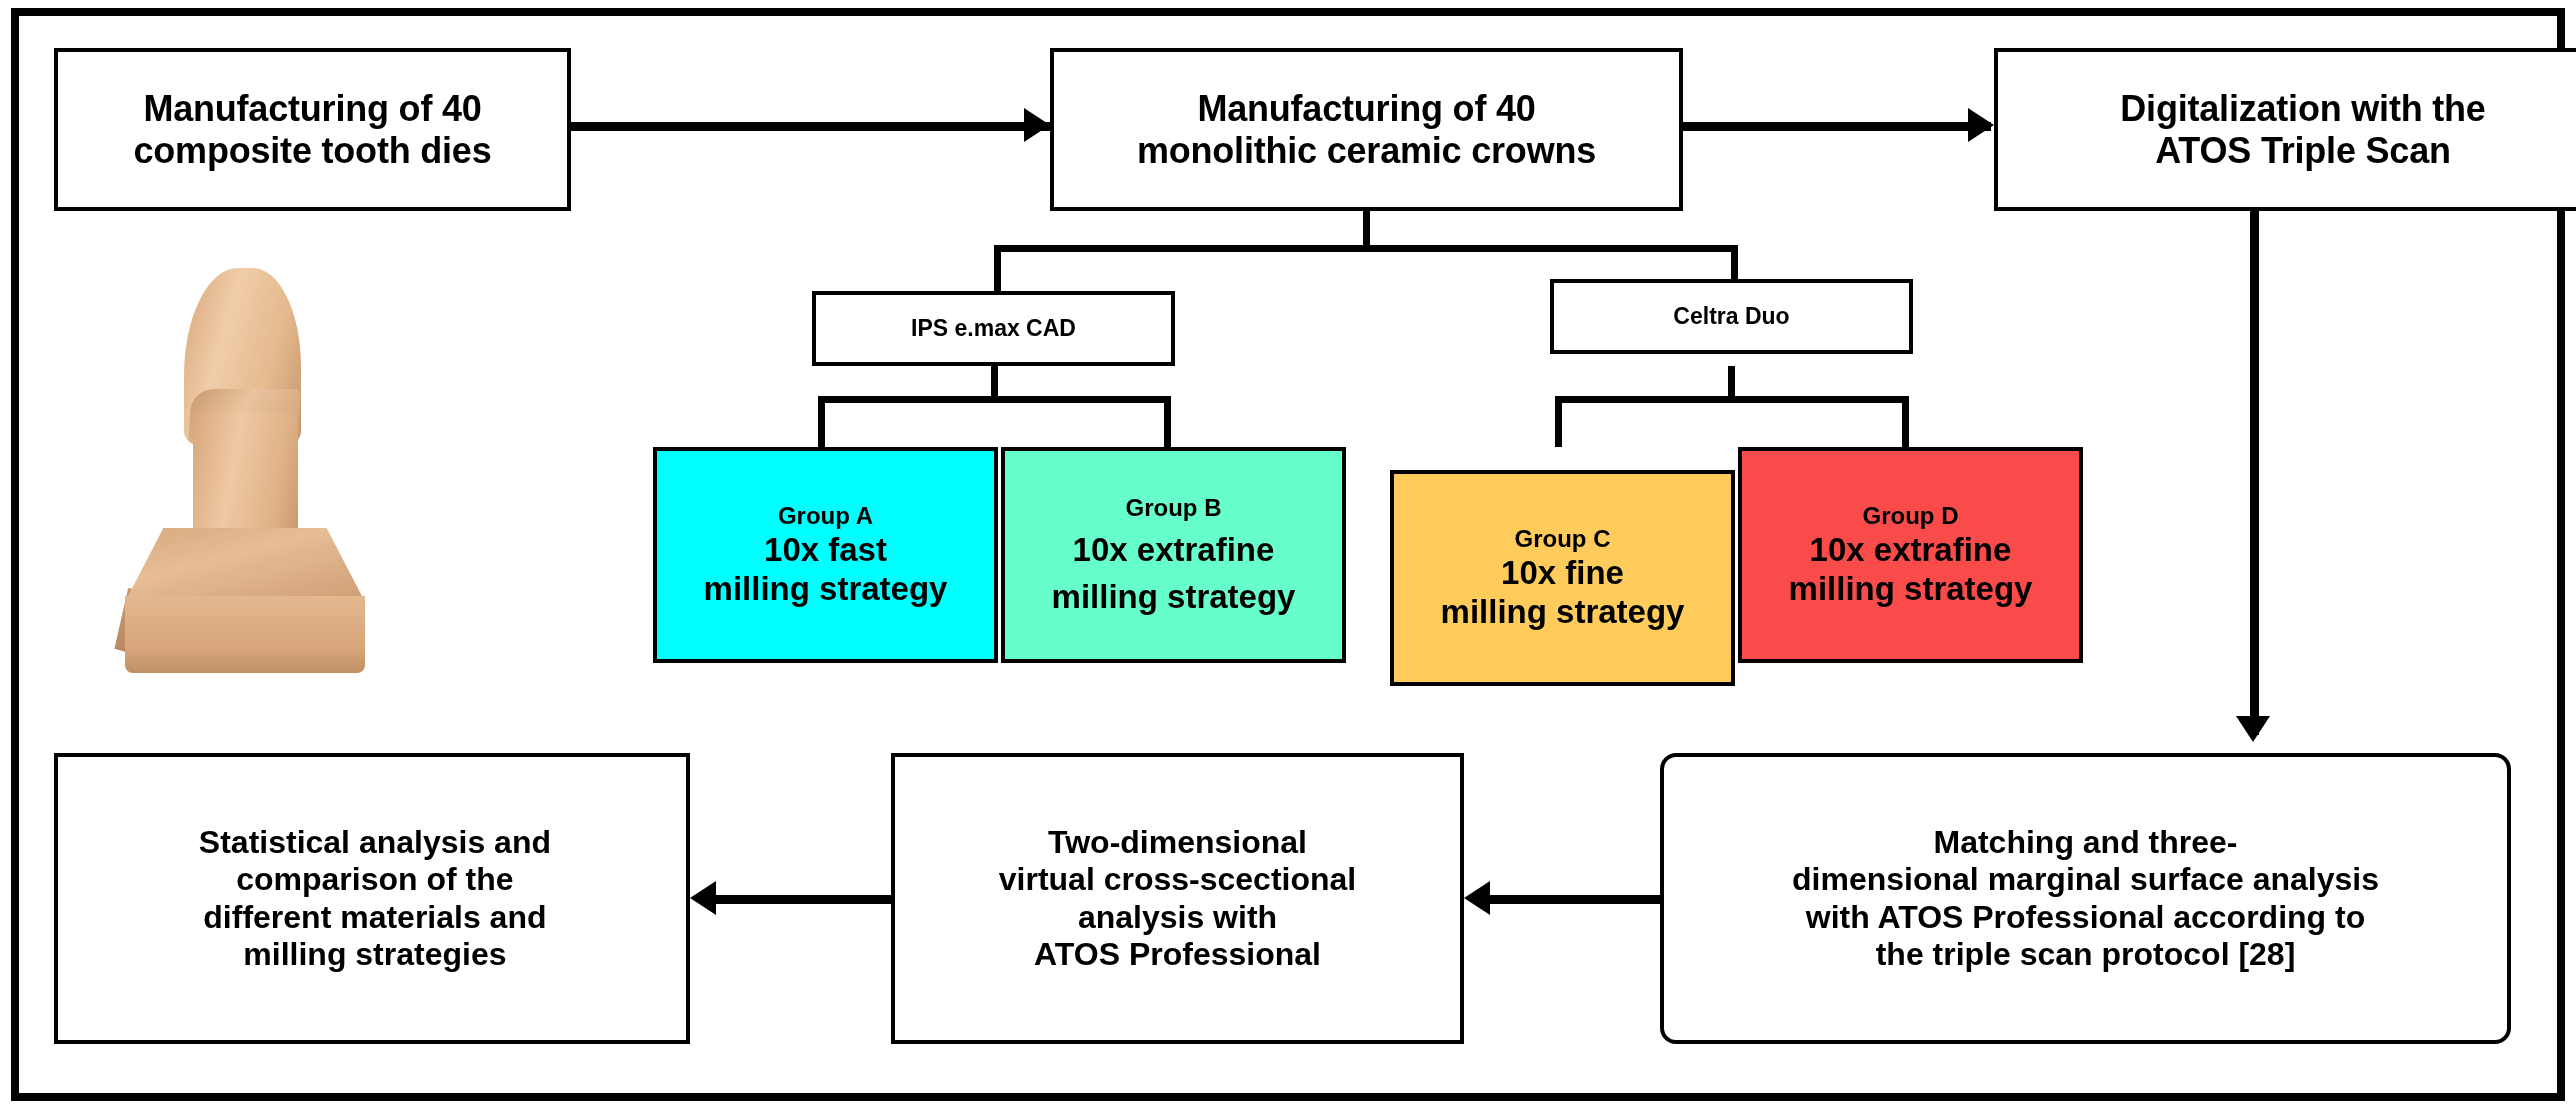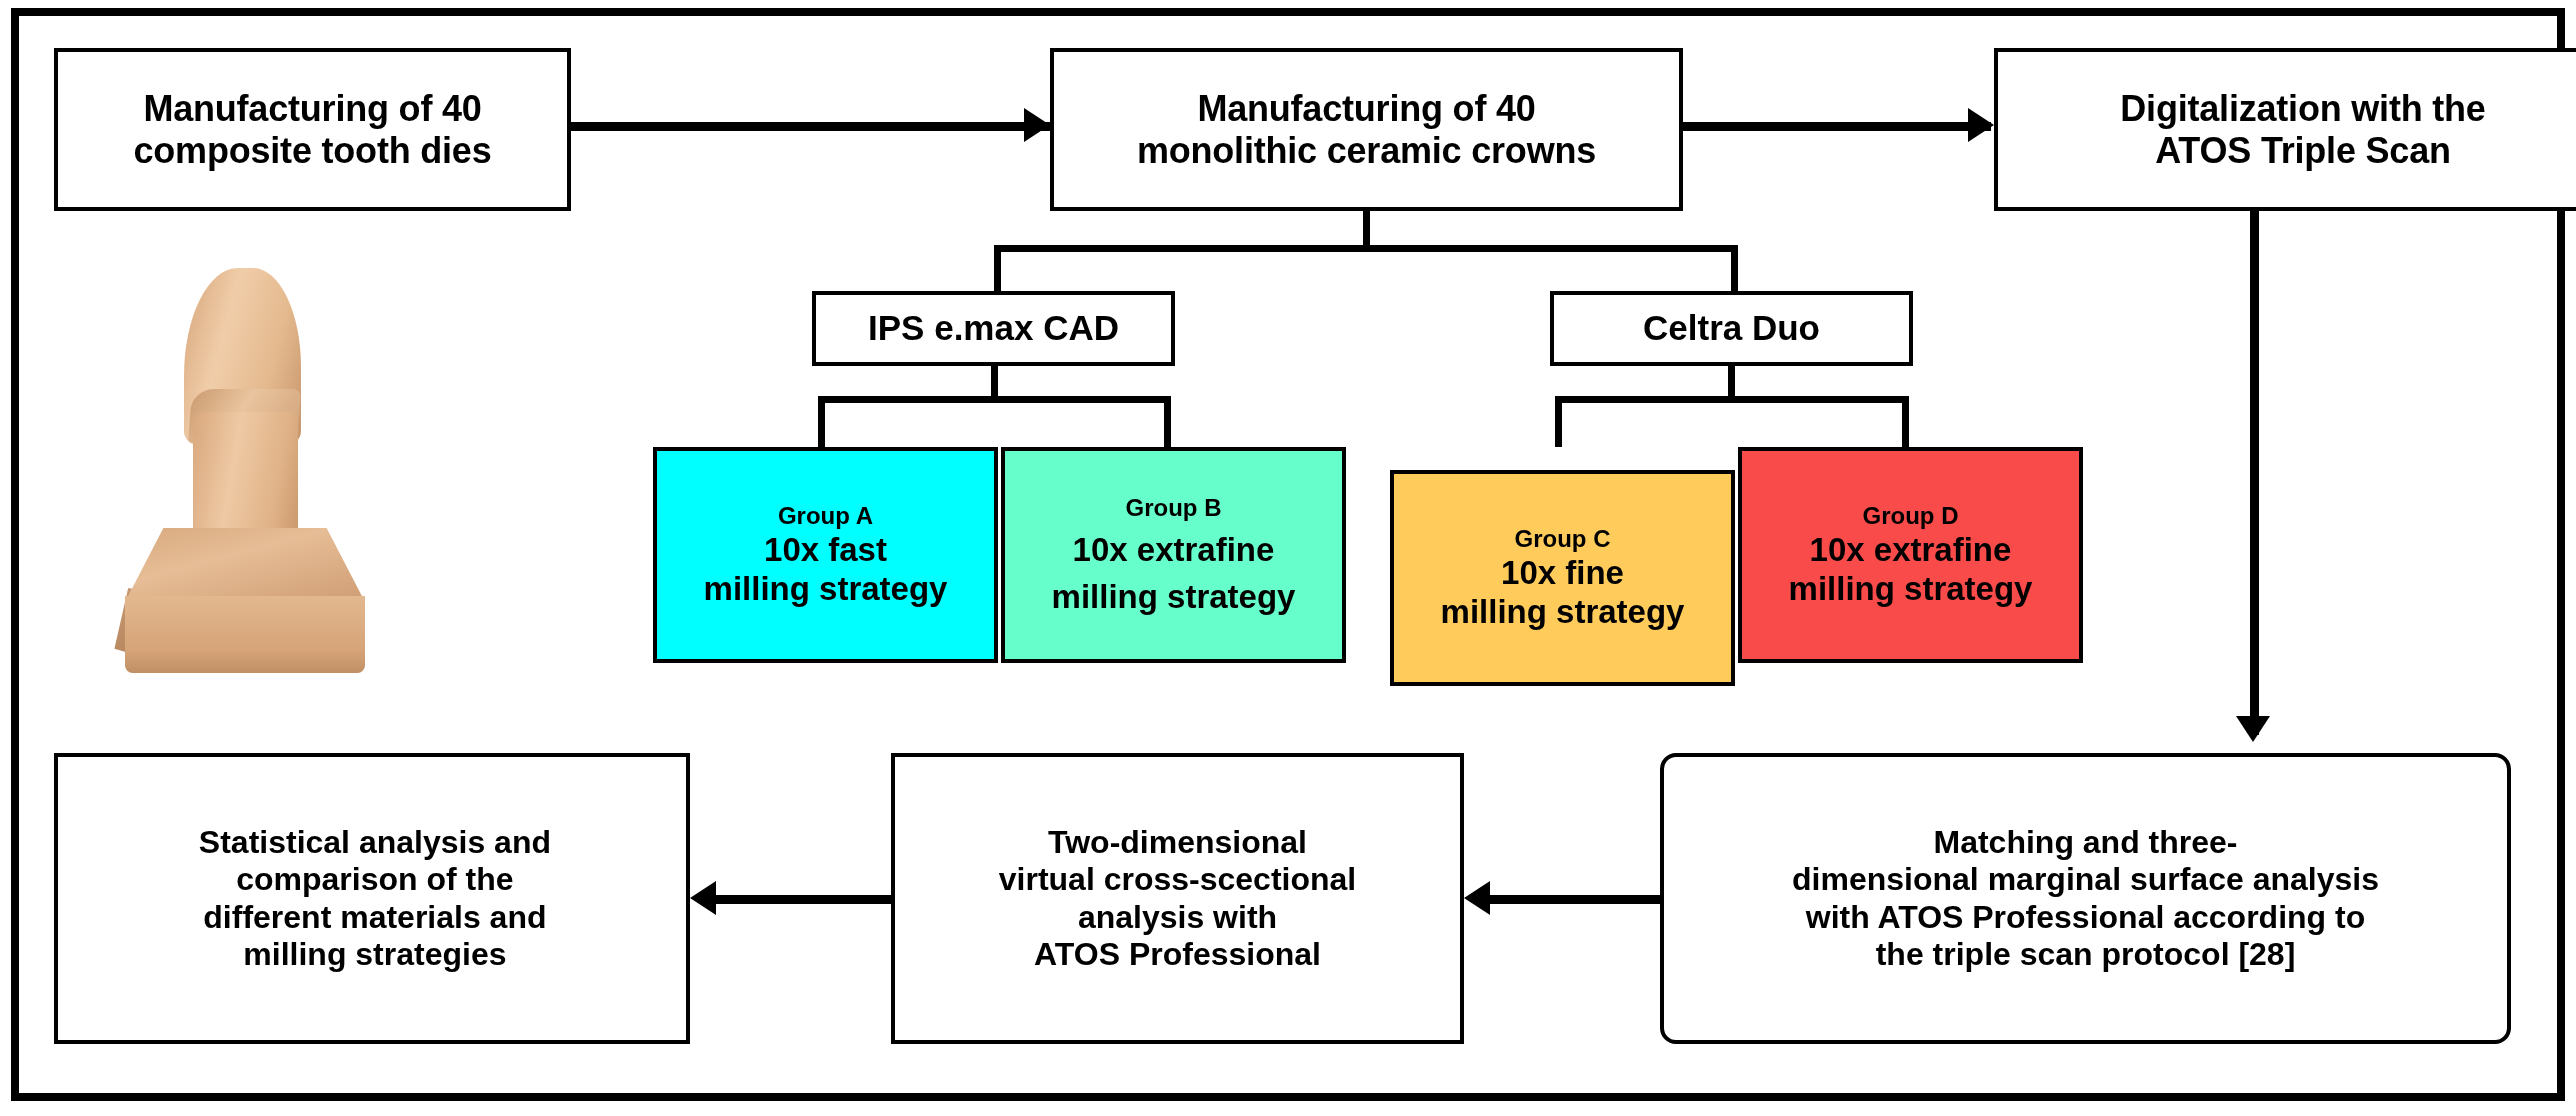--- a/index.html
+++ b/index.html
@@ -46,21 +46,21 @@
     text-align: center;
     color: #000000;
     font-weight: bold;
     line-height: 1.16;
     z-index: 5;
     padding: 3.1px 6.2px;
   }
   .node .ln { display: block; white-space: nowrap; }
 
   .t-big   { font-size: 36px; letter-spacing: -0.2px; }
-  .t-mid   { font-size: 35px; }
+  .t-mid   { font-size: 23px; }
   .t-sub   { font-size: 32px; font-weight: bold; }
 
   
   .group-box .grp-title { font-size: 24px; font-weight: bold; margin-bottom: 1.5px; }
   .group-box .grp-line  { font-size: 33px; font-weight: bold; }
 
   
   .hline, .vline {
     position: absolute;
     background: #000000;
@@ -201,21 +201,21 @@
   <div class="hline" style="left:994px; top:245px; width:744px; height:7px;"></div>
 
   <div class="vline" style="left:994px; top:245px; width:7px; height:46px;"></div>
 
   <div class="vline" style="left:1731px; top:245px; width:7px; height:46px;"></div>
 
   <div class="node t-mid" style="left:812px; top:291px; width:363px; height:75px;">
     <span class="ln">IPS e.max CAD</span>
   </div>
 
-  <div class="node t-mid" style="left:1550px; top:291px; width:363px; height:75px;">
+  <div class="node t-mid" style="left:1550px; top:279px; width:363px; height:75px;">
     <span class="ln">Celtra Duo</span>
   </div>
 
   <div class="vline" style="left:991px; top:366px; width:7px; height:34px;"></div>
   <div class="hline" style="left:818px; top:396px; width:353px; height:7px;"></div>
   <div class="vline" style="left:818px; top:396px; width:7px; height:51px;"></div>
   <div class="vline" style="left:1164px; top:396px; width:7px; height:51px;"></div>
 
   <div class="vline" style="left:1728px; top:366px; width:7px; height:34px;"></div>
   <div class="hline" style="left:1555px; top:396px; width:353px; height:7px;"></div>

